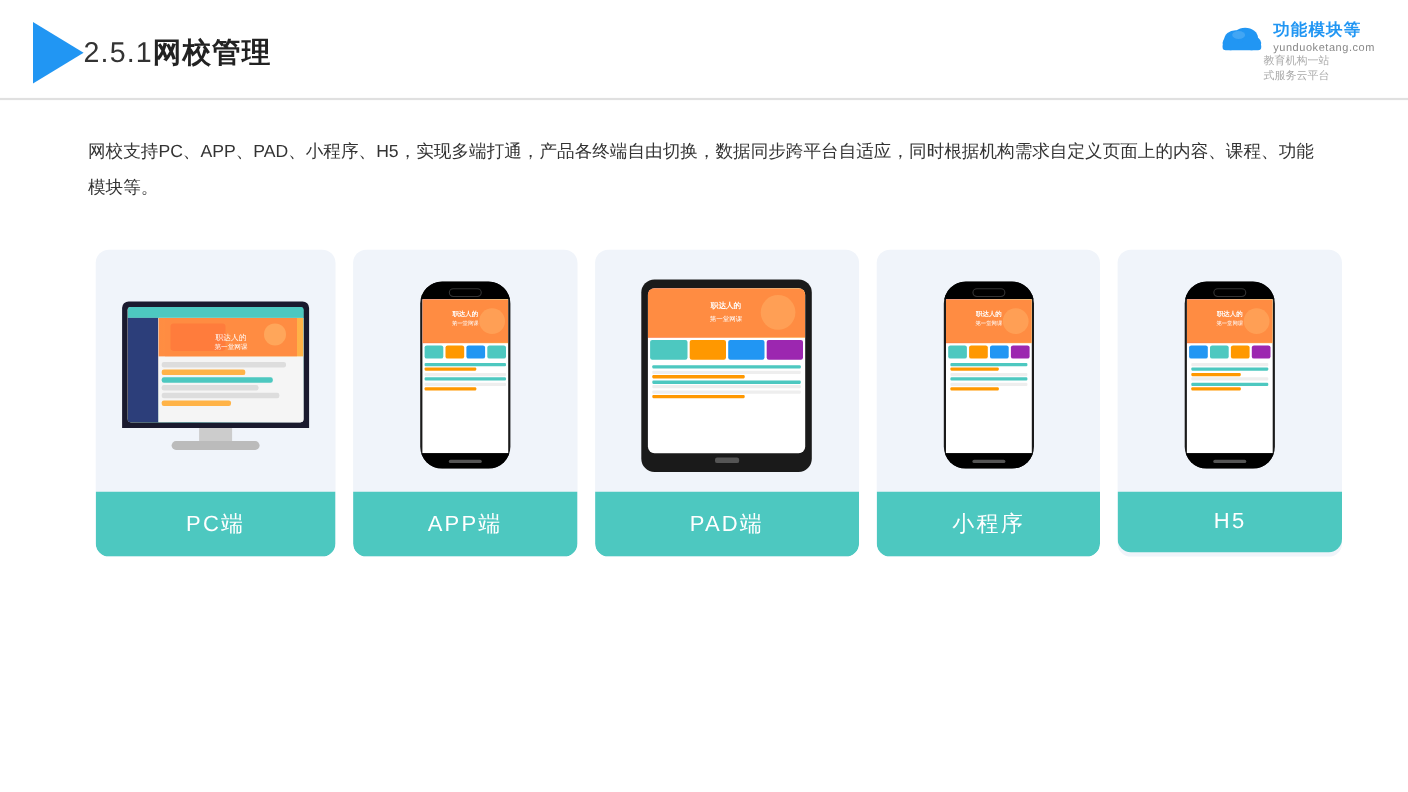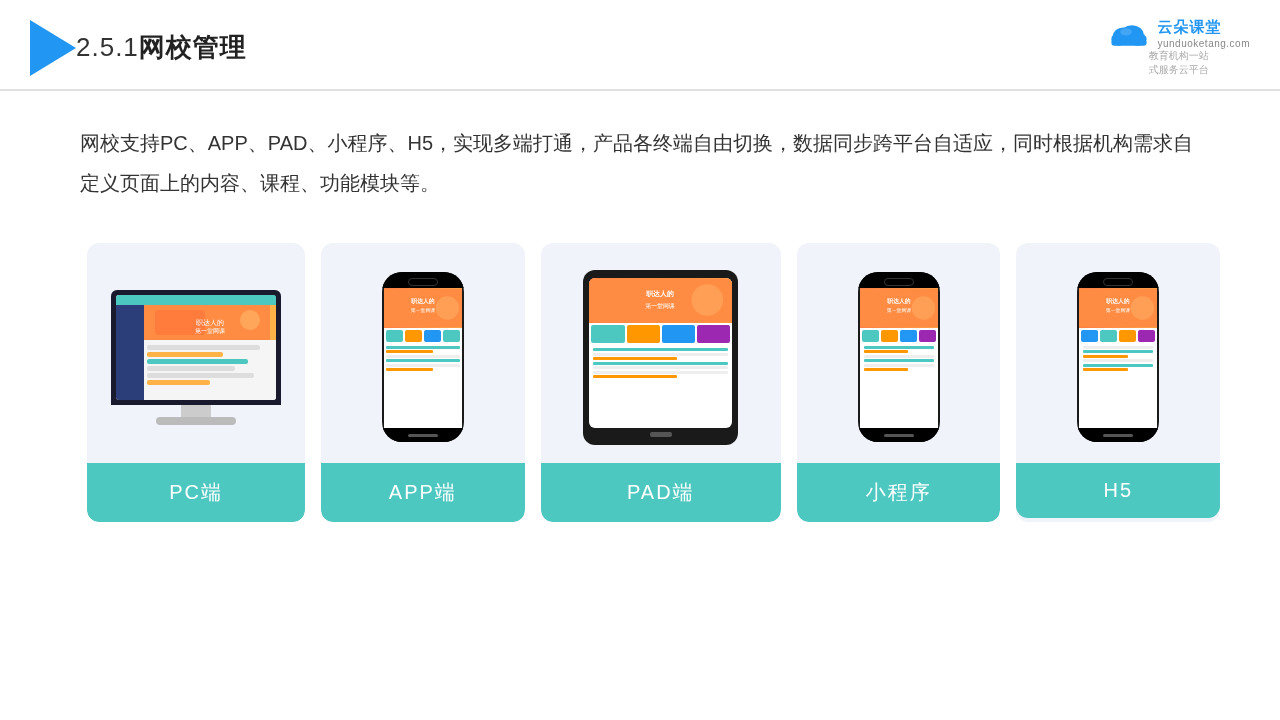--- a/index.html
+++ b/index.html
@@ -69,21 +69,21 @@
     .brand-tagline {
       font-size: 10px;
       color: #aaa;
       text-align: left;
       line-height: 1.4;
     }
 
     
     .description {
       padding: 32px 80px 10px 80px;
-      font-size: 20px;
+      font-size: 16px;
       color: #333;
       line-height: 2;
     }
 
     
     .cards-section {
       display: flex;
       justify-content: center;
       gap: 16px;
       padding: 30px 60px 30px 60px;
@@ -326,21 +326,21 @@
       <svg class="cloud-svg" viewBox="0 0 60 38">
         <ellipse cx="22" cy="22" rx="14" ry="12" fill="#2196f3"></ellipse>
         <ellipse cx="34" cy="20" rx="16" ry="13" fill="#2196f3"></ellipse>
         <ellipse cx="16" cy="26" rx="10" ry="9" fill="#2196f3"></ellipse>
         <ellipse cx="42" cy="26" rx="12" ry="9" fill="#2196f3"></ellipse>
         <rect x="6" y="26" width="48" height="9" rx="4" fill="#2196f3"></rect>
 
         <ellipse cx="26" cy="16" rx="8" ry="5" fill="#64b5f6" opacity="0.5"></ellipse>
       </svg>
       <div>
-        <div class="brand-text-main">云朵课堂</div>
+        <div class="brand-text-main">功能模块等</div>
         <div class="brand-text-sub">yunduoketang.com</div>
       </div>
     </div>
     <div class="brand-tagline">教育机构一站<br>式服务云平台</div>
   </div>
 </div>
 
 <div class="description">
   <p>网校支持PC、APP、PAD、小程序、H5，实现多端打通，产品各终端自由切换，数据同步跨平台自适应，同时根据机构需求自定义页面上的内容、课程、功能模块等。</p>
 </div>

